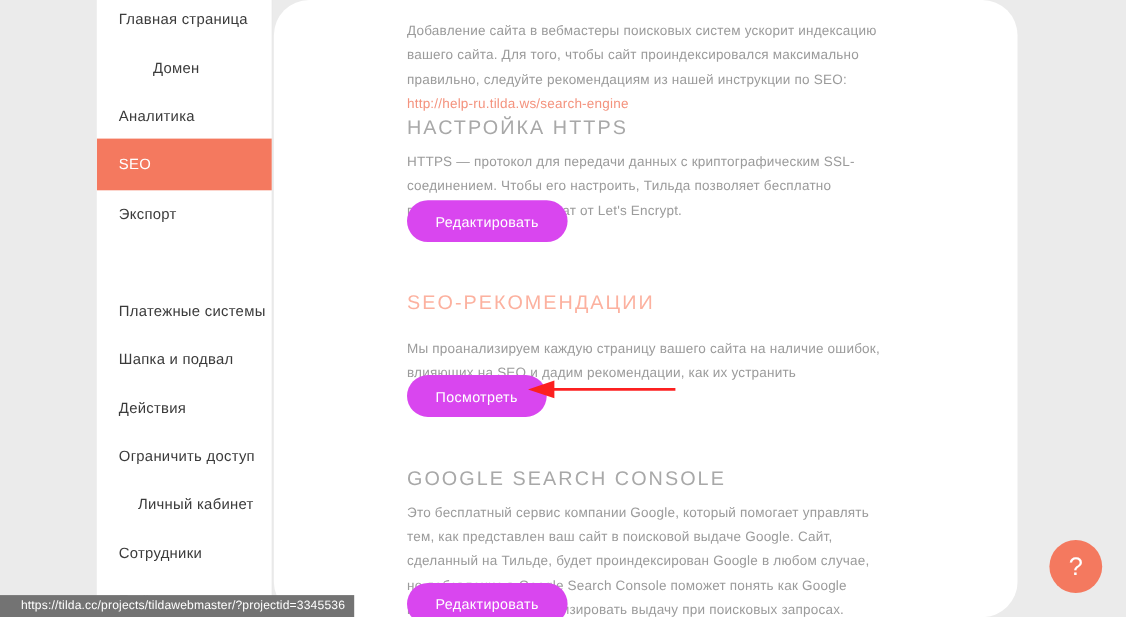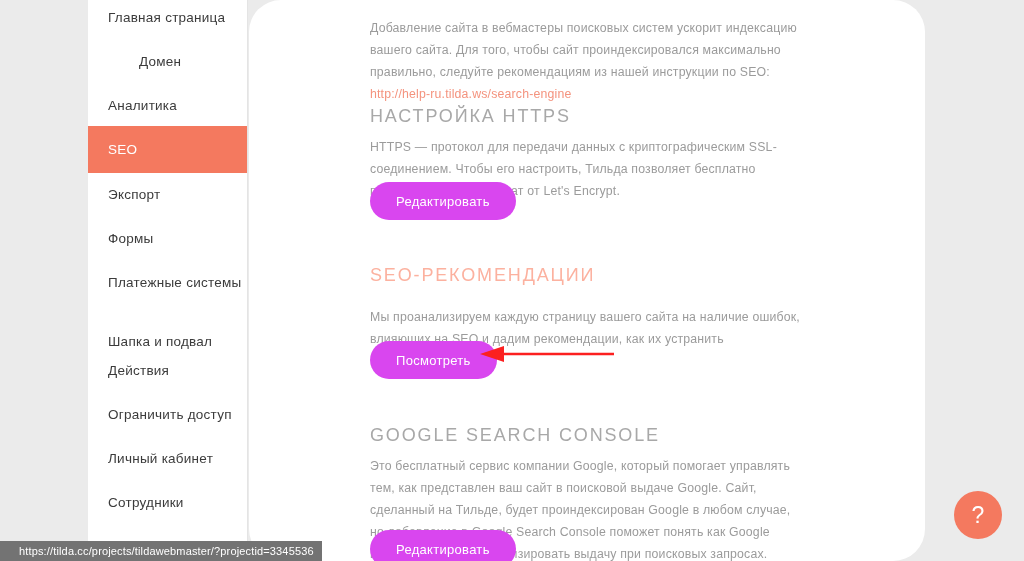--- a/index.html
+++ b/index.html
@@ -182,36 +182,33 @@
       </div>
     <div class="nav-item" style="top:82px;">
         <span class="nav-label">Аналитика</span>
       </div>
     <div class="nav-item active" style="top:126px;height:47px;">
         <span class="nav-label">SEO</span>
       </div>
     <div class="nav-item" style="top:171px;">
         <span class="nav-label">Экспорт</span>
       </div>
-    <div class="nav-item" style="top:215px;">
-        <span class="nav-label">Формы</span>
-      </div>
     <div class="nav-item" style="top:259px;">
         <span class="nav-label">Платежные системы</span>
       </div>
-    <div class="nav-item" style="top:303px;align-items:flex-end;">
+    <div class="nav-item" style="top:303px;">
         <span class="nav-label">Шапка и подвал</span>
       </div>
     <div class="nav-item" style="top:347px;">
         <span class="nav-label">Действия</span>
       </div>
     <div class="nav-item" style="top:391px;">
         <span class="nav-label">Ограничить доступ</span>
       </div>
-    <div class="nav-item" style="top:435px;">
+    <div class="nav-item" style="top:435px;justify-content:center;">
         <span class="nav-label">Личный кабинет</span>
       </div>
     <div class="nav-item" style="top:479px;">
         <span class="nav-label">Сотрудники</span>
       </div>
     <div class="nav-item" style="top:523px;">
         <span class="nav-label">Ещё</span>
       </div>
   </nav>
 

